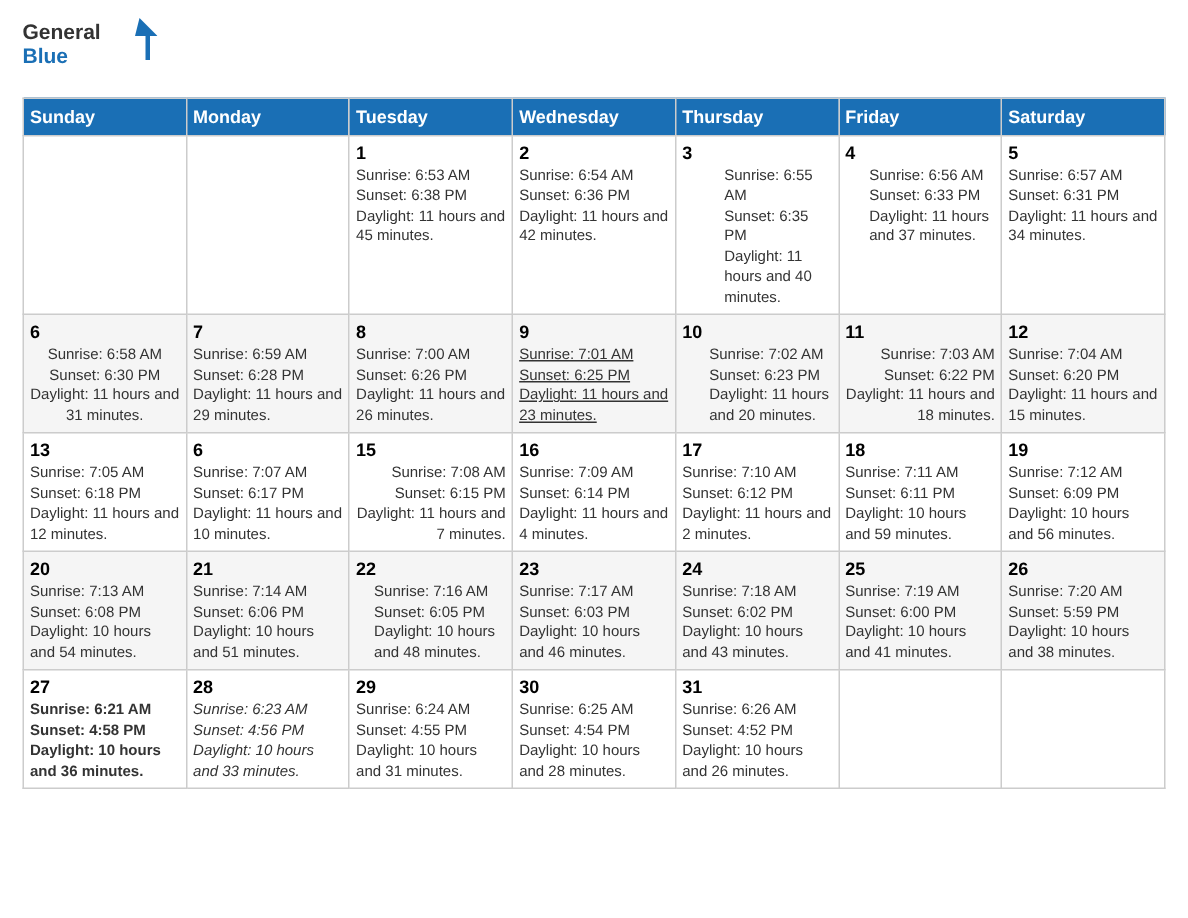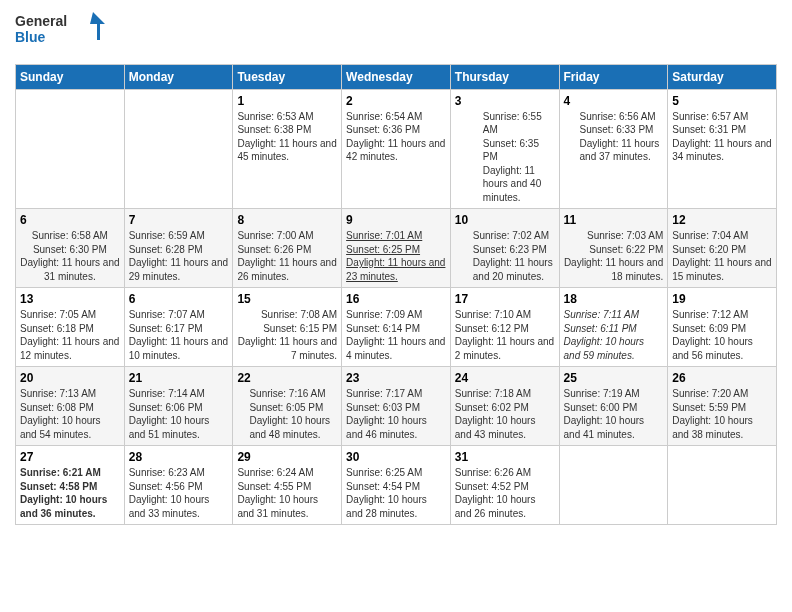--- a/index.html
+++ b/index.html
@@ -214,21 +214,21 @@
 Daylight: 11 hours and 4 minutes.</div>
           </td>
           <td>
             <span class="day-number">17</span>
             <div class="day-info" style="white-space: pre-line;">Sunrise: 7:10 AM
 Sunset: 6:12 PM
 Daylight: 11 hours and 2 minutes.</div>
           </td>
           <td>
             <span class="day-number">18</span>
-            <div class="day-info" style="white-space: pre-line; font-style: italic;">Sunrise: 7:11 AM
+            <div class="day-info" style="white-space: pre-line;">Sunrise: 7:11 AM
 Sunset: 6:11 PM
 Daylight: 10 hours and 59 minutes.</div>
           </td>
           <td>
             <span class="day-number">19</span>
             <div class="day-info" style="white-space: pre-line;">Sunrise: 7:12 AM
 Sunset: 6:09 PM
 Daylight: 10 hours and 56 minutes.</div>
           </td>
         </tr>
@@ -278,21 +278,21 @@
         </tr>
         <tr>
           <td>
             <span class="day-number">27</span>
             <div class="day-info" style="white-space: pre-line; font-weight: bold;">Sunrise: 6:21 AM
 Sunset: 4:58 PM
 Daylight: 10 hours and 36 minutes.</div>
           </td>
           <td>
             <span class="day-number">28</span>
-            <div class="day-info" style="white-space: pre-line;">Sunrise: 6:23 AM
+            <div class="day-info" style="white-space: pre-line; font-style: italic;">Sunrise: 6:23 AM
 Sunset: 4:56 PM
 Daylight: 10 hours and 33 minutes.</div>
           </td>
           <td>
             <span class="day-number">29</span>
             <div class="day-info" style="white-space: pre-line;">Sunrise: 6:24 AM
 Sunset: 4:55 PM
 Daylight: 10 hours and 31 minutes.</div>
           </td>
           <td>

